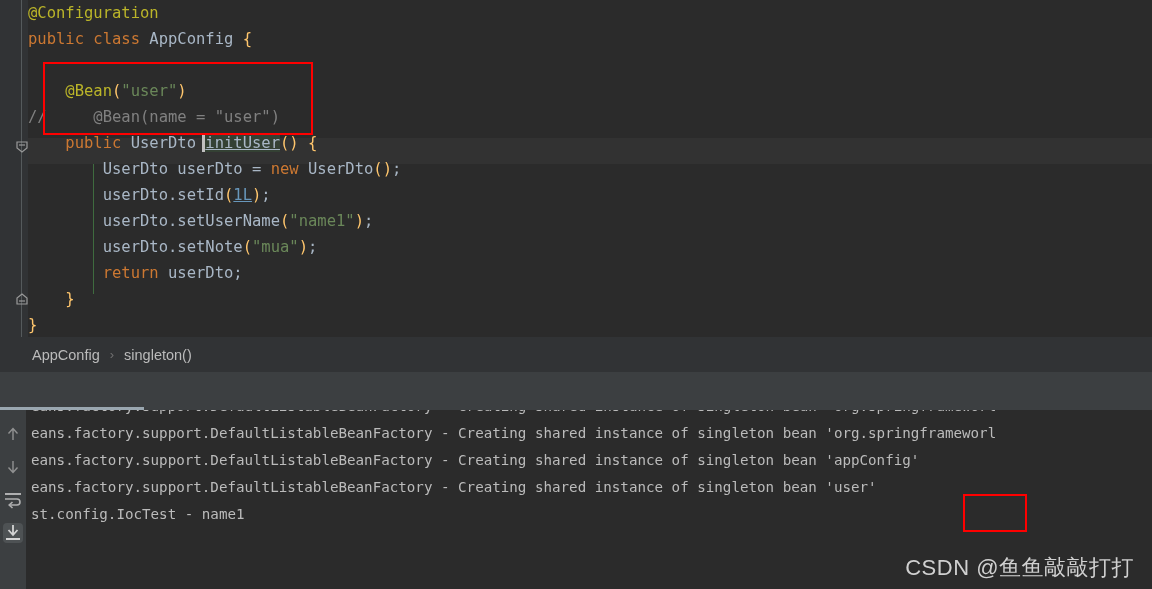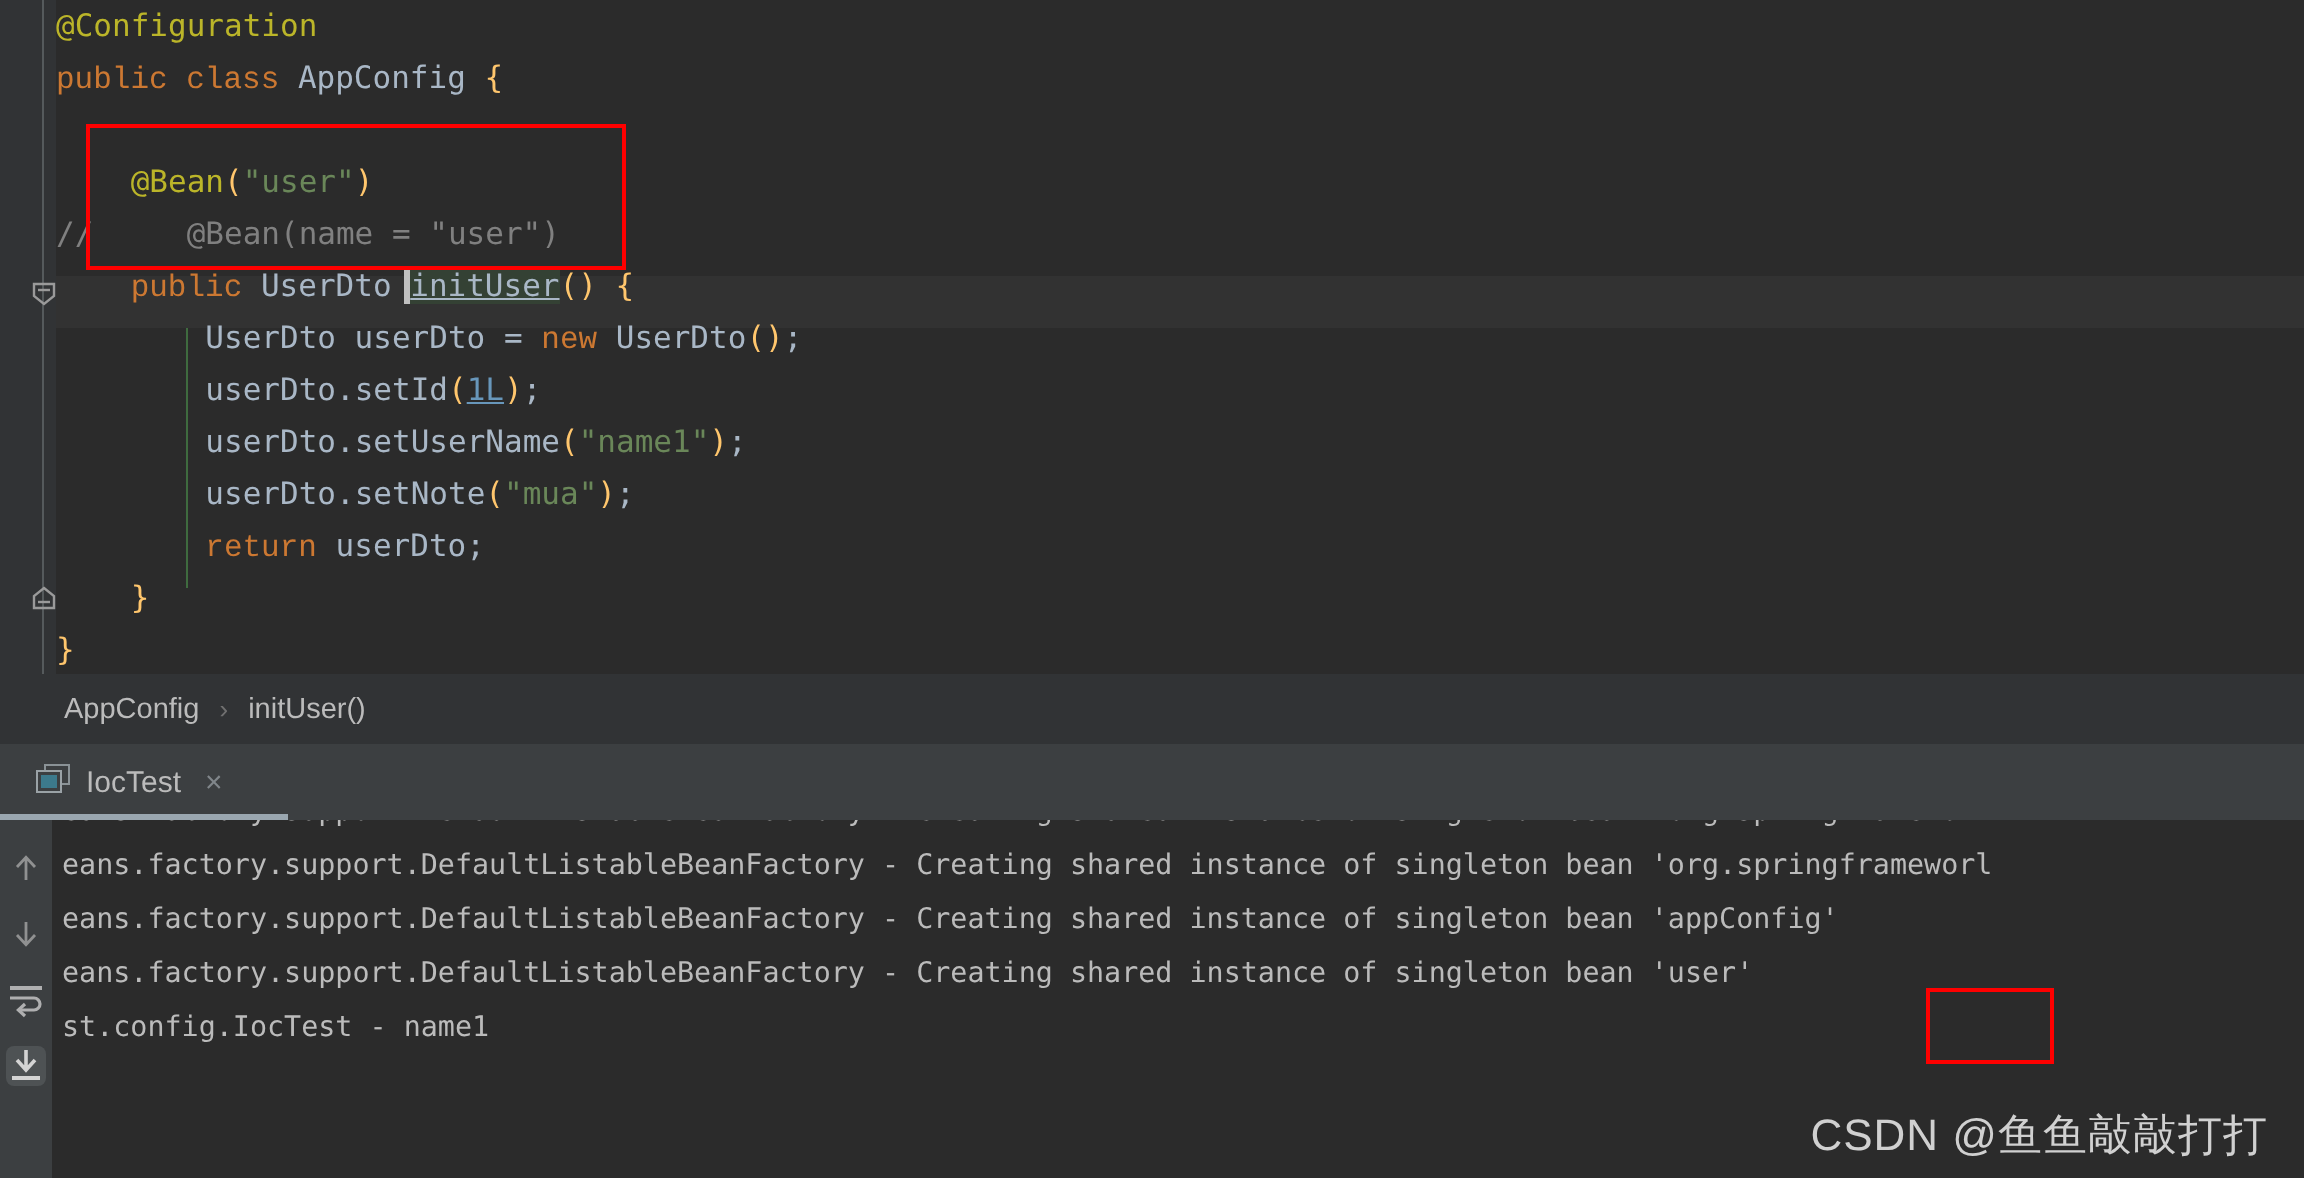--- a/index.html
+++ b/index.html
@@ -41,21 +41,21 @@
     position: absolute; left: 0; top: 138px; width: 1152px; height: 26px;
     background: #323232; pointer-events: none;
   }
   .block-guide {
     position: absolute; left: 93px; top: 164px; width: 1px; height: 130px;
     background: #3f6b3f;
   }
 
   
   .t-ann   { color: #bbb529; }
-  .t-kw    { color: #cc7832; font-family: Liberation Mono, monospace; }
+  .t-kw    { color: #cc7832; }
   .t-cls   { color: #a9b7c6; }
   .t-str   { color: #6a8759; }
   .t-num   { color: #6897bb; text-decoration: underline; }
   .t-punc  { color: #a9b7c6; }
   .t-comment { color: #808080; }
   .t-yellow{ color: #ffc66d; }
 
   .sel-ident {
     background: #344134; color: #a9b7c6;
     box-shadow: -3px 0 0 0 #c0c0c0;
@@ -170,37 +170,26 @@
     <div class="squiggle">
       
     </div>
 
     <div class="redbox-code"></div>
   </div>
 
   <div id="breadcrumb">
     <span class="crumb">AppConfig</span>
     <span class="crumb-sep">›</span>
-    <span class="crumb">initUser()</span>
+    <span class="crumb">singleton()</span>
   </div>
 
   <div id="runwin">
 
     <div id="tabbar">
-      <div class="run-tab">
-        <span>
-          <svg width="17" height="15" viewBox="0 0 17 15">
-            <rect x="4.5" y="0.5" width="12" height="9.5" fill="none" stroke="#8a9296" stroke-width="1"></rect>
-            <rect x="0.5" y="3.5" width="12" height="10.5" fill="#3c3f41" stroke="#9aa2a6" stroke-width="1"></rect>
-            <rect x="2.5" y="5.5" width="8" height="6.5" fill="#3c7a8c"></rect>
-          </svg>
-        </span>
-        <span>IocTest</span>
-        <span class="tab-close">×</span>
-      </div>
       <div class="tab-underline"></div>
     </div>
 
     <div class="console-gutter">
       <span class="cg-btn">
         <svg width="20" height="20" viewBox="0 0 20 20">
           <path d="M10 16 V5 M5.5 9.5 L10 4.6 L14.5 9.5" fill="none" stroke="#a6a6a6" stroke-width="1.4"></path>
         </svg>
       </span>
       <span class="cg-btn">

